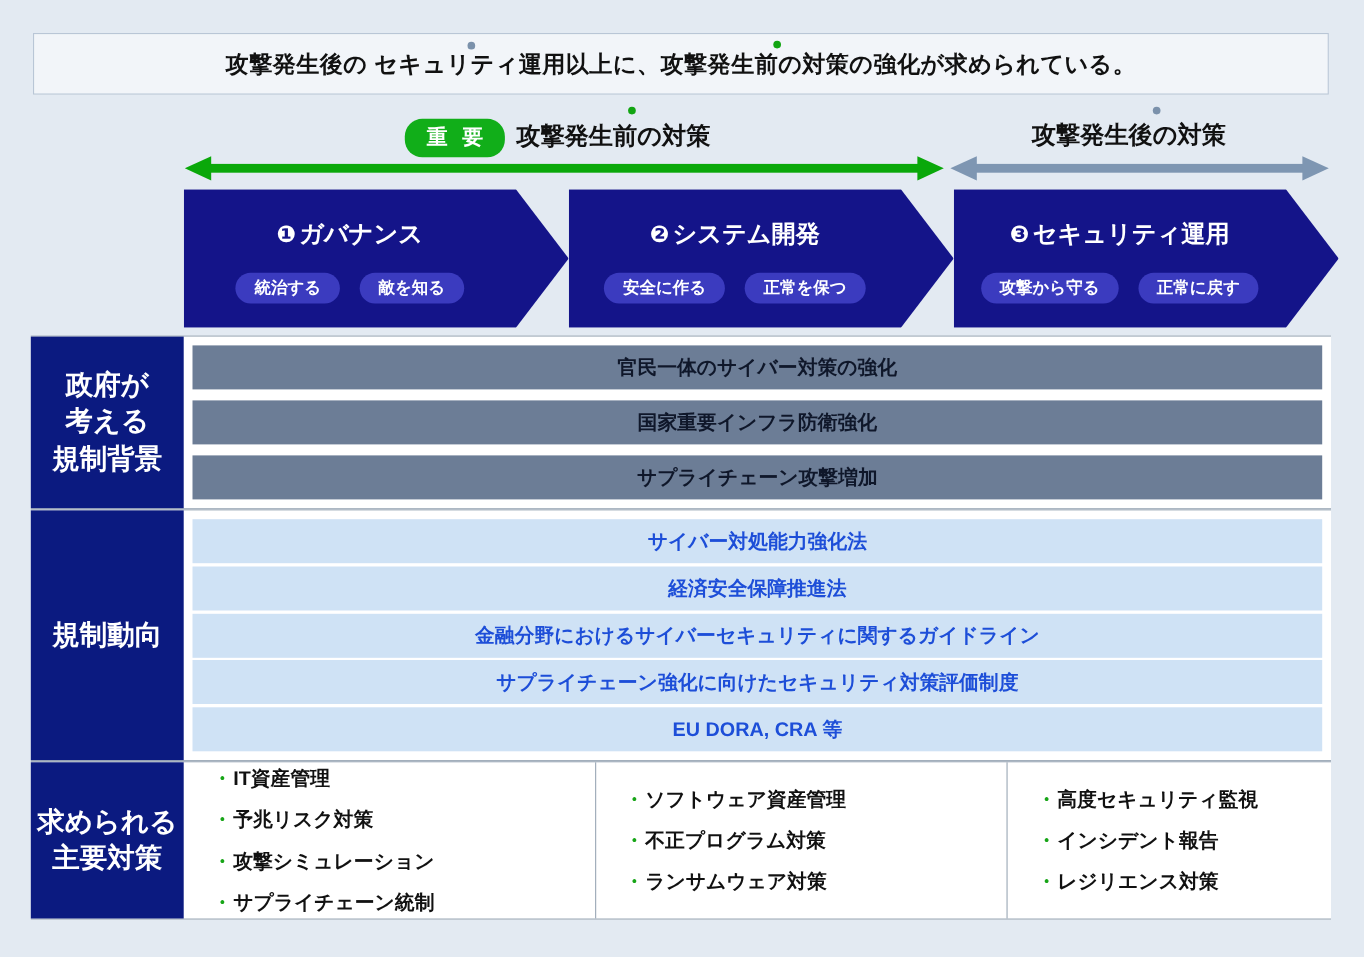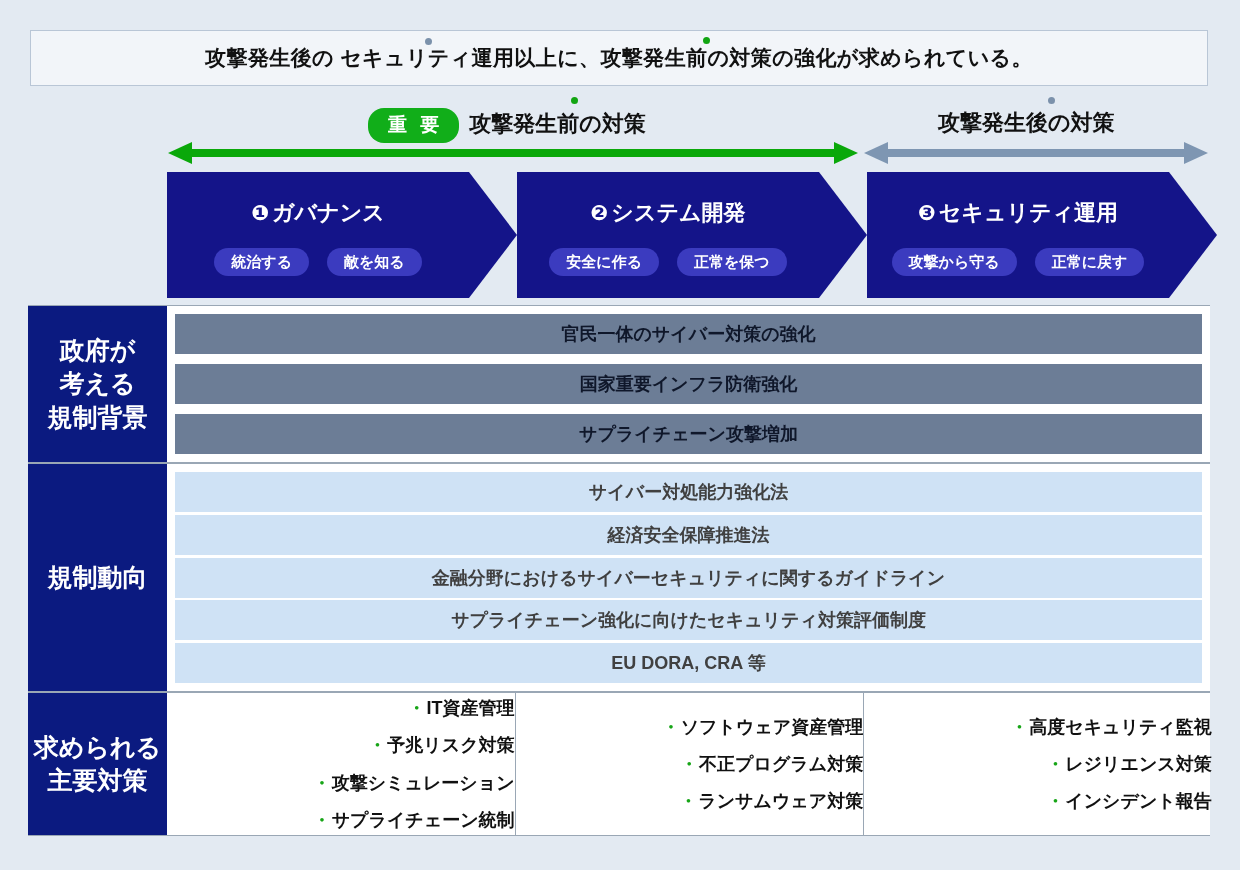--- a/index.html
+++ b/index.html
@@ -213,36 +213,37 @@
     font-size: 18px;
     font-weight: bold;
     white-space: nowrap;
   }
   .bar-gray {
     background: #6c7d96;
     color: #0f172a;
   }
   .bar-blue {
     background: #cfe2f5;
-    color: #404040;
+    color: #1d4ed8;
   }
 
   .cols {
     position: absolute;
     inset: 0;
     display: flex;
   }
   .col {
     flex: 0 0 347.6px;
     position: relative;
     display: flex;
     flex-direction: column;
-    align-items: flex-end;
+    align-items: flex-start;
     justify-content: center;
     gap: 3px;
+    padding-left: 26px;
   }
   .col + .col { border-left: 1px solid #9aa7b5; }
   .bullet-item {
     font-size: 18px;
     font-weight: bold;
     white-space: nowrap;
     color: #111;
     line-height: 1.9;
   }
   .bullet-item .bt {
@@ -363,21 +364,21 @@
         </div>
 
         <div class="col">
           <div class="bullet-item"><span class="bt">・</span><span>ソフトウェア資産管理</span></div>
           <div class="bullet-item"><span class="bt">・</span><span>不正プログラム対策</span></div>
           <div class="bullet-item"><span class="bt">・</span><span>ランサムウェア対策</span></div>
         </div>
 
         <div class="col">
           <div class="bullet-item"><span class="bt">・</span><span>高度セキュリティ監視</span></div>
+          <div class="bullet-item"><span class="bt">・</span><span>インシデント報告</span></div>
           <div class="bullet-item"><span class="bt">・</span><span>レジリエンス対策</span></div>
-          <div class="bullet-item"><span class="bt">・</span><span>インシデント報告</span></div>
         </div>
 
       </div>
     </div>
   </div>
 
 </div>
 
 </body></html>

